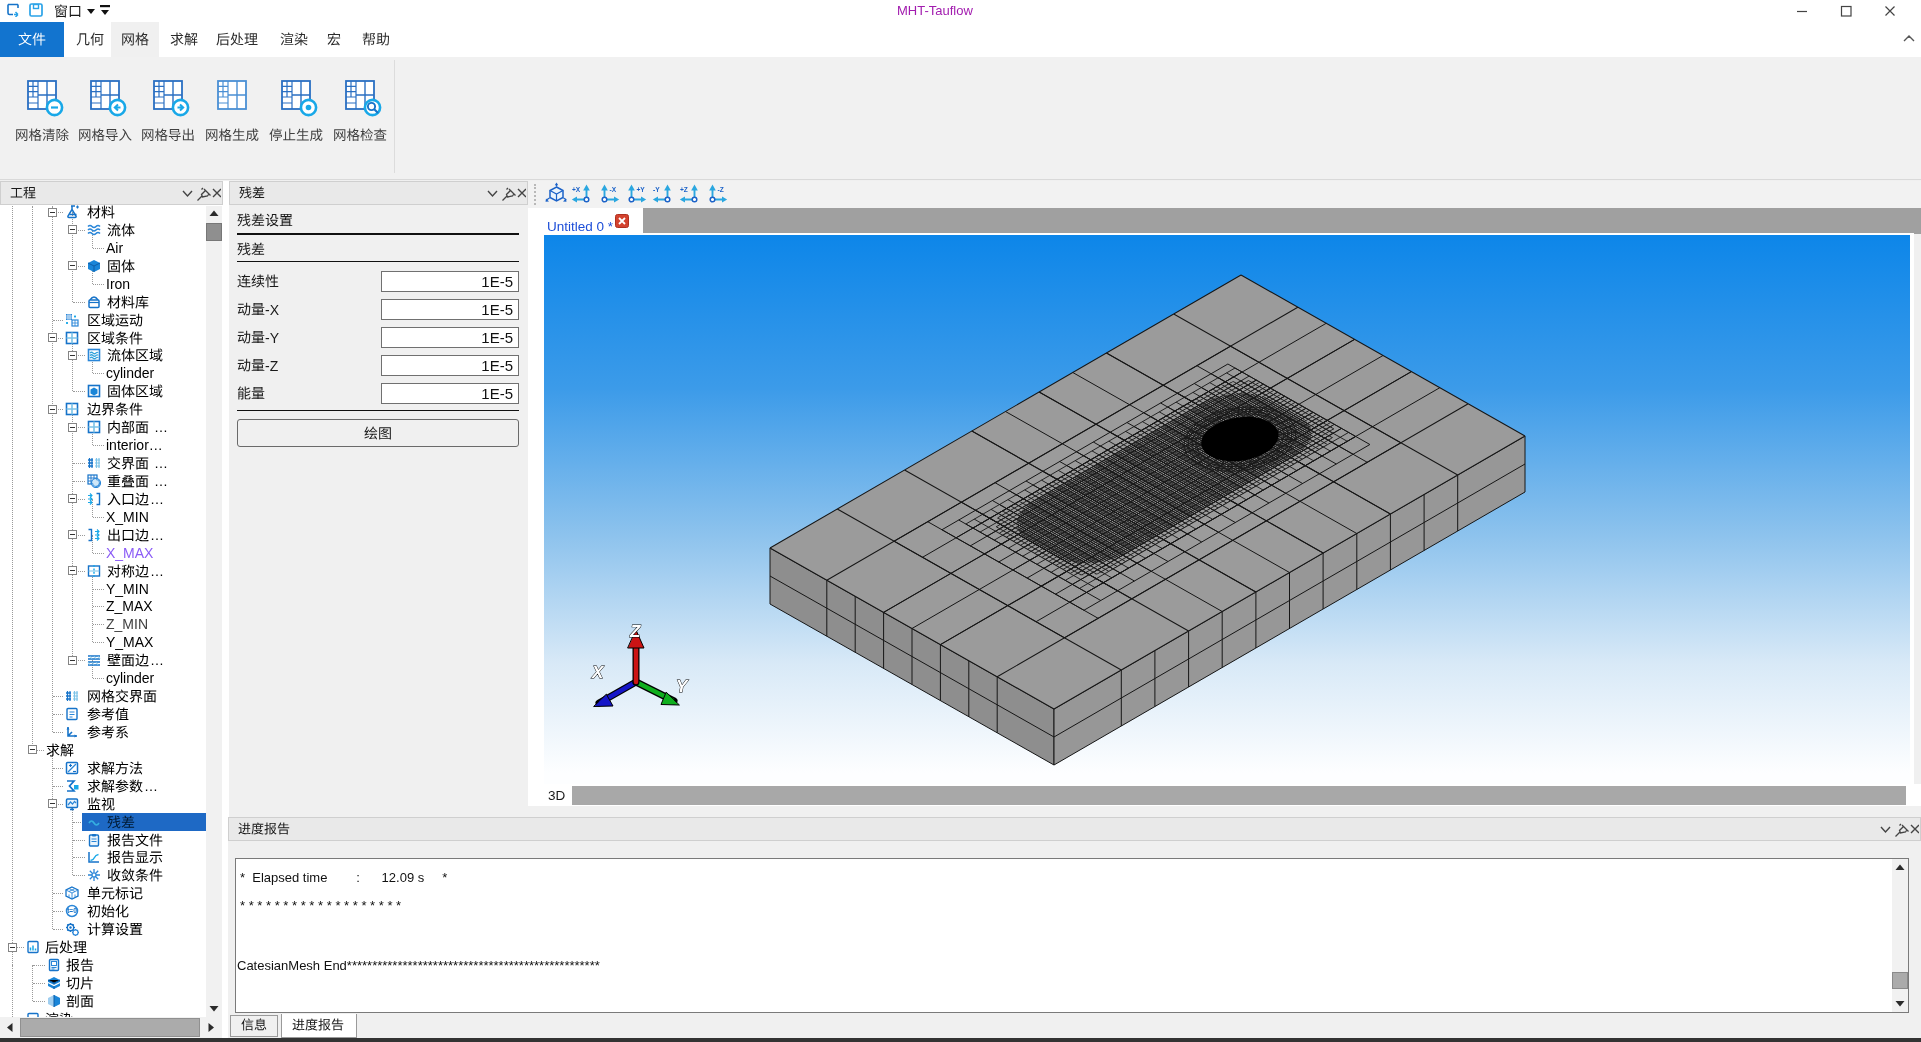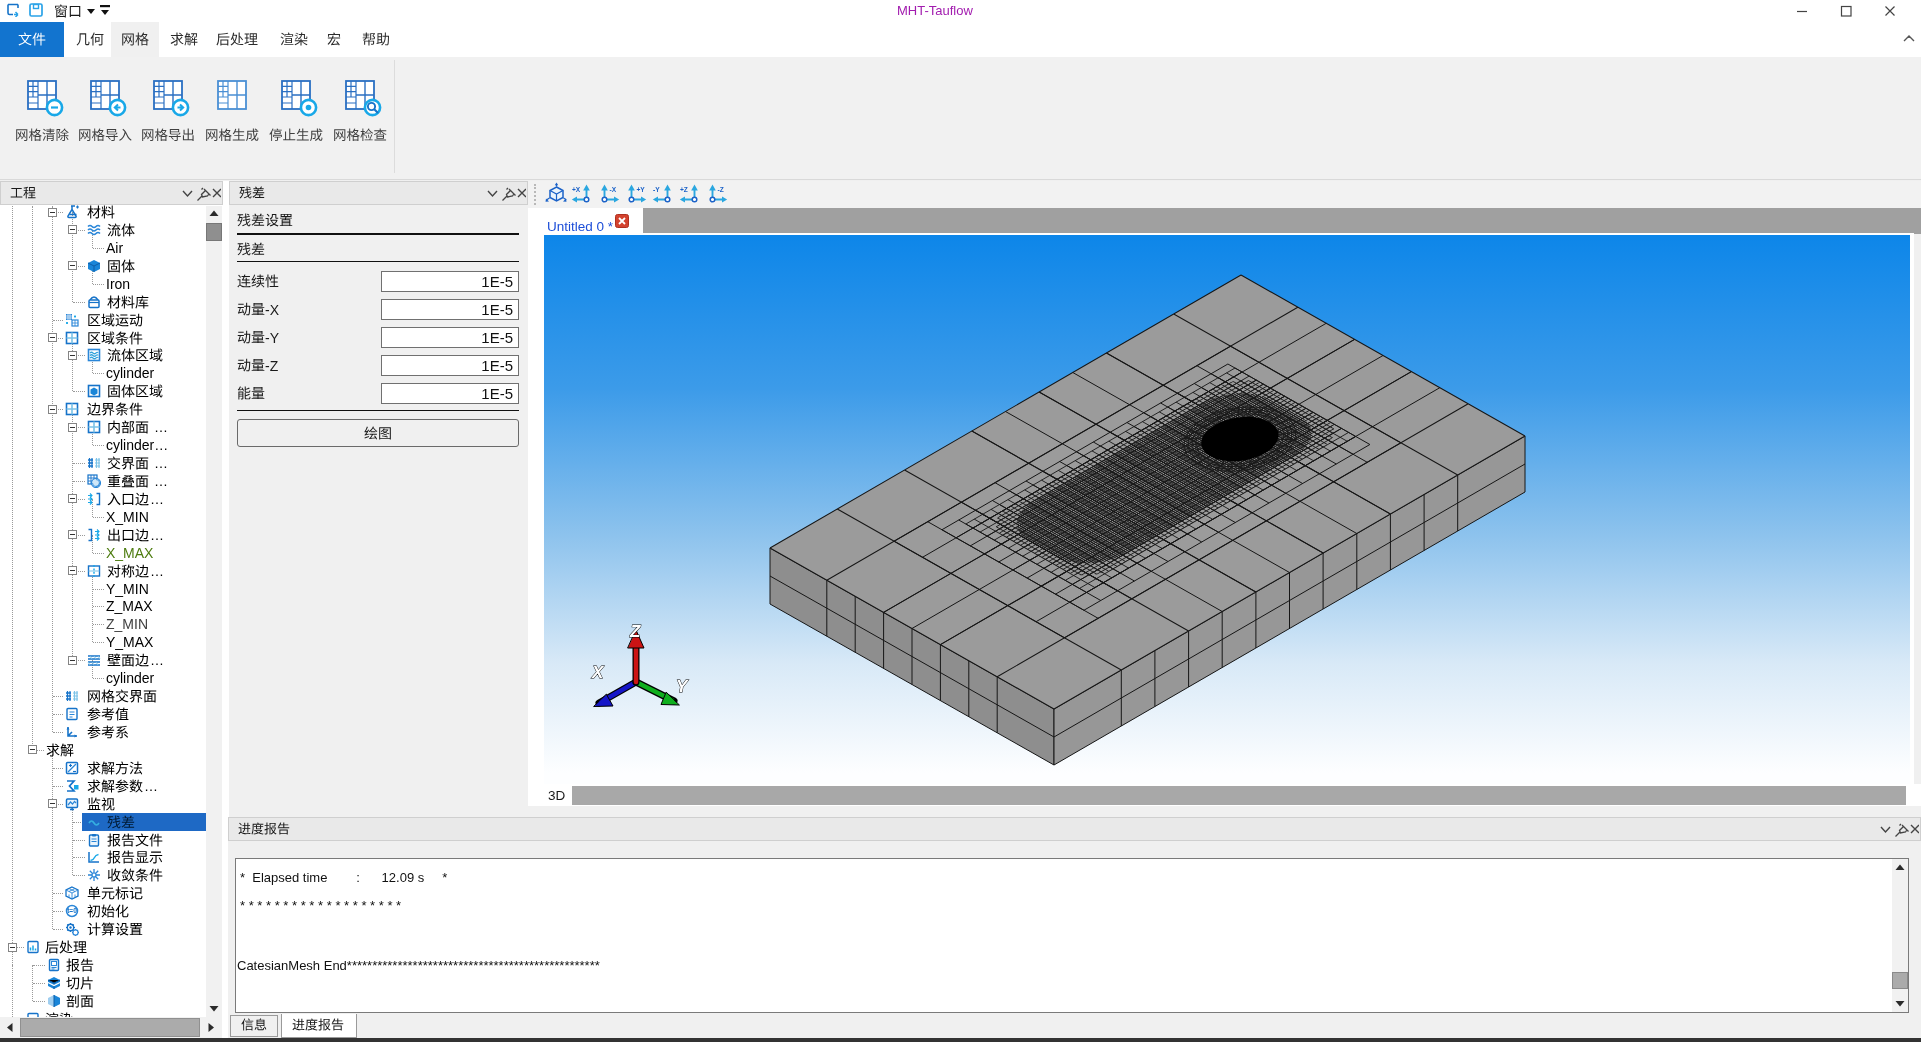--- a/index.html
+++ b/index.html
@@ -404,21 +404,21 @@
     <rect x="1.5" y="1.5" width="11" height="11" fill="#fff" stroke="#1673c9" stroke-width="1.6"></rect>
     <path d="M7 1.5 V12.5 M1.5 7 H12.5" stroke="#7cc3e8" stroke-width="1.6"></path>
   </svg>
 <svg style="position:absolute;left:107px;top:420.16px;" width="42" height="14" viewBox="0 0 3000 1000" fill="#000">
     <use href="#u5185" x="0"></use>
     <use href="#u90E8" x="1000"></use>
     <use href="#u9762" x="2000"></use>
   </svg>
 <div style="position:absolute;left:150px;top:419.16px;font:14px 'Liberation Sans',sans-serif;color:#000;white-space:pre;">&nbsp;…</div>
 <div class="abs" style="left:93px;top:445.09px;width:11px;height:0;border-top:1px dotted #9a9a9a"></div>
-<div style="position:absolute;left:106px;top:437.09px;font:14px 'Liberation Sans',sans-serif;color:#000;white-space:pre;">cylinder…</div>
+<div style="position:absolute;left:106px;top:437.09px;font:14px 'Liberation Sans',sans-serif;color:#000;white-space:pre;">interior…</div>
 <div class="abs" style="left:73px;top:463.02px;width:12px;height:0;border-top:1px dotted #9a9a9a"></div>
 <svg class="abs" style="left:87px;top:456.02px" width="14" height="14" viewBox="0 0 14 14">
     <path d="M1 4 h5 M1 7 h5 M1 10 h5" stroke="#1673c9" stroke-width="1.6"></path>
     <path d="M2.5 2 v10 M5 2 v10" stroke="#1673c9" stroke-width="1.2"></path>
     <path d="M8 4 h5 M8 7 h5 M8 10 h5 M9.5 2 v10 M12 2 v10" stroke="#7cc3e8" stroke-width="1.2"></path>
   </svg>
 <svg style="position:absolute;left:107px;top:456.02px;" width="42" height="14" viewBox="0 0 3000 1000" fill="#000">
     <use href="#u4EA4" x="0"></use>
     <use href="#u754C" x="1000"></use>
     <use href="#u9762" x="2000"></use>
@@ -459,21 +459,21 @@
     <path d="M1.5 1.5 h3 v11 h-3" stroke="#1673c9" stroke-width="1.4" fill="none"></path>
     <path d="M8 3.5 h4 m-2-2 l2 2 l-2 2 M8 7 h4 m-2-2 l2 2 l-2 2 M8 10.5 h4 m-2-2 l2 2 l-2 2" stroke="#18a8e8" stroke-width="1.1" fill="none"></path>
   </svg>
 <svg style="position:absolute;left:107px;top:527.74px;" width="42" height="14" viewBox="0 0 3000 1000" fill="#000">
     <use href="#u51FA" x="0"></use>
     <use href="#u53E3" x="1000"></use>
     <use href="#u8FB9" x="2000"></use>
   </svg>
 <div style="position:absolute;left:150px;top:526.74px;font:14px 'Liberation Sans',sans-serif;color:#000;white-space:pre;">…</div>
 <div class="abs" style="left:93px;top:552.67px;width:11px;height:0;border-top:1px dotted #9a9a9a"></div>
-<div style="position:absolute;left:106px;top:544.67px;font:14px 'Liberation Sans',sans-serif;color:#4d7c0f;white-space:pre;">X_MAX</div>
+<div style="position:absolute;left:106px;top:544.67px;font:14px 'Liberation Sans',sans-serif;color:#8b5cf6;white-space:pre;">X_MAX</div>
 <div class="abs" style="left:73px;top:570.6px;width:12px;height:0;border-top:1px dotted #9a9a9a"></div>
 <div class="abs" style="left:67.5px;top:566.1px;width:9px;height:9px;background:#fff;border:1px solid #848484"></div>
 <div class="abs" style="left:69.5px;top:570.1px;width:5px;height:1px;background:#333"></div>
 <svg class="abs" style="left:87px;top:563.6px" width="14" height="14" viewBox="0 0 14 14">
     <rect x="1.5" y="2" width="11" height="10" stroke="#1673c9" stroke-width="1.4" fill="#fff"></rect>
     <path d="M7 1 V13" stroke="#18a8e8" stroke-width="1.4" stroke-dasharray="2 1.4"></path>
     <path d="M1.5 7 H12.5" stroke="#7cc3e8" stroke-width="1"></path>
   </svg>
 <svg style="position:absolute;left:107px;top:563.6px;" width="42" height="14" viewBox="0 0 3000 1000" fill="#000">
     <use href="#u5BF9" x="0"></use>

